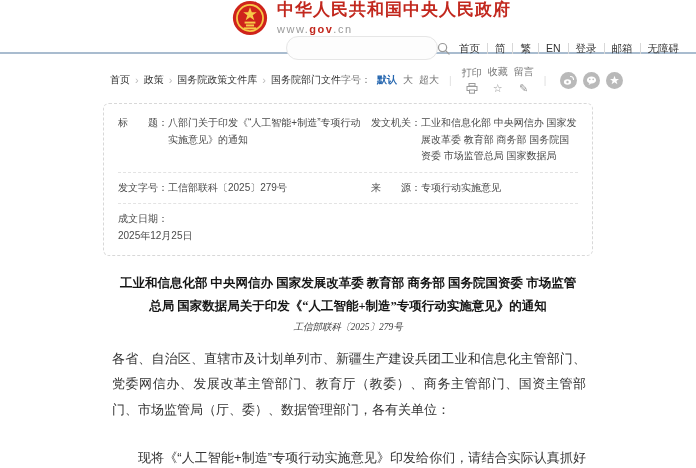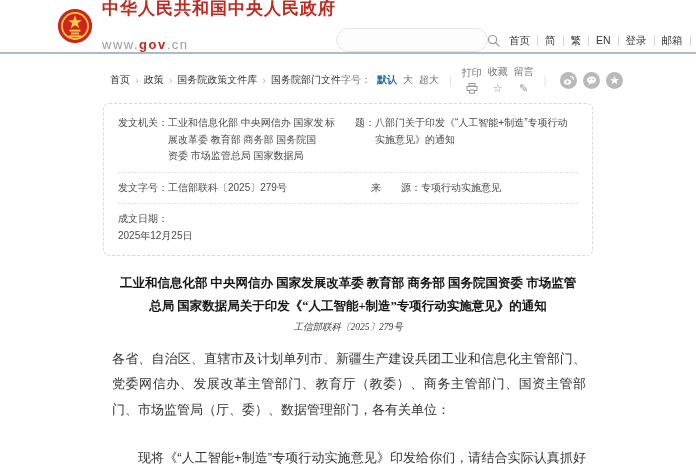--- a/index.html
+++ b/index.html
@@ -7,27 +7,27 @@
     --active-blue:#2566af;
     --divider-blue:#a9bccf;
     --icon-gray:#b9b9b9;
   }
   *{margin:0;padding:0;box-sizing:border-box;}
   html,body{width:696px;height:468px;overflow:hidden;background:#fff;
     font-family:"Liberation Sans","DejaVu Sans",sans-serif;}
   .page{position:relative;width:696px;height:468px;background:#fff;}
 
   
-  .site-header{height:54px;display:flex;align-items:flex-end;
-    padding:0 10px 0 57px;border-bottom:2px solid var(--divider-blue,#a9bccf);}
+  .site-header{height:54px;display:flex;align-items:center;
+    padding:0 10px 0 57px;border-bottom:2px solid var(--divider-blue,#a9bccf);flex-direction:column;}
   .logo-area{display:flex;align-items:center;gap:9px;}
   .emblem{width:36px;height:36px;flex:0 0 auto;}
   .logo-text .site-title{font-size:17px;font-weight:bold;color:var(--brand-red,#c2281e);
     letter-spacing:1px;line-height:1.1;white-space:nowrap;}
-  .logo-text .site-url{font-size:13px;color:#9a9a9a;letter-spacing:1.5px;margin-top:18px;}
+  .logo-text .site-url{font-size:11px;color:#9a9a9a;letter-spacing:1.5px;margin-top:4px;}
   .logo-text .site-url .hl{color:var(--brand-red,#c2281e);font-weight:bold;}
   .header-right{margin-left:auto;display:flex;align-items:center;gap:14px;}
   .search-box{position:relative;width:152px;height:24px;border:1px solid #e6e6e6;
     border-radius:13px;background:#fdfdfd;display:flex;align-items:center;}
   .search-box input{border:none;outline:none;background:transparent;flex:1;
     height:100%;padding:0 6px 0 12px;font-size:10px;color:#333;}
   .search-box .mag{width:13px;height:13px;margin-right:8px;flex:0 0 auto;}
   .top-nav{display:flex;align-items:center;white-space:nowrap;}
   .top-nav a{font-size:10.5px;color:#333;text-decoration:none;padding:0 7px;
     border-left:1px solid #d8d8d8;line-height:11px;}
@@ -166,27 +166,27 @@
         <svg width="17" height="17" viewBox="0 0 17 17">
           <circle cx="8.5" cy="8.5" r="8.5" fill="#b9b9b9"></circle>
           <polygon fill="#fff" points="8.5,3.8 9.7,7 13,7 10.4,9 11.4,12.3 8.5,10.3 5.6,12.3 6.6,9 4,7 7.3,7"></polygon>
         </svg>
       </span>
     </div>
   </div>
 
   <section class="meta-box">
     <div class="meta-row">
+      <div class="meta-cell left">
+        <span class="meta-label">标　　题：</span>
+        <span class="meta-value">八部门关于印发《“人工智能+制造”专项行动实施意见》的通知</span>
+      </div>
       <div class="meta-cell right">
         <span class="meta-label">发文机关：</span>
         <span class="meta-value">工业和信息化部 中央网信办 国家发展改革委 教育部 商务部 国务院国资委 市场监管总局 国家数据局</span>
-      </div>
-      <div class="meta-cell left">
-        <span class="meta-label">标　　题：</span>
-        <span class="meta-value">八部门关于印发《“人工智能+制造”专项行动实施意见》的通知</span>
       </div>
     </div>
     <div class="meta-row">
       <div class="meta-cell left">
         <span class="meta-label">发文字号：</span>
         <span class="meta-value">工信部联科〔2025〕279号</span>
       </div>
       <div class="meta-cell right">
         <span class="meta-label">来　　源：</span>
         <span class="meta-value">专项行动实施意见</span>

